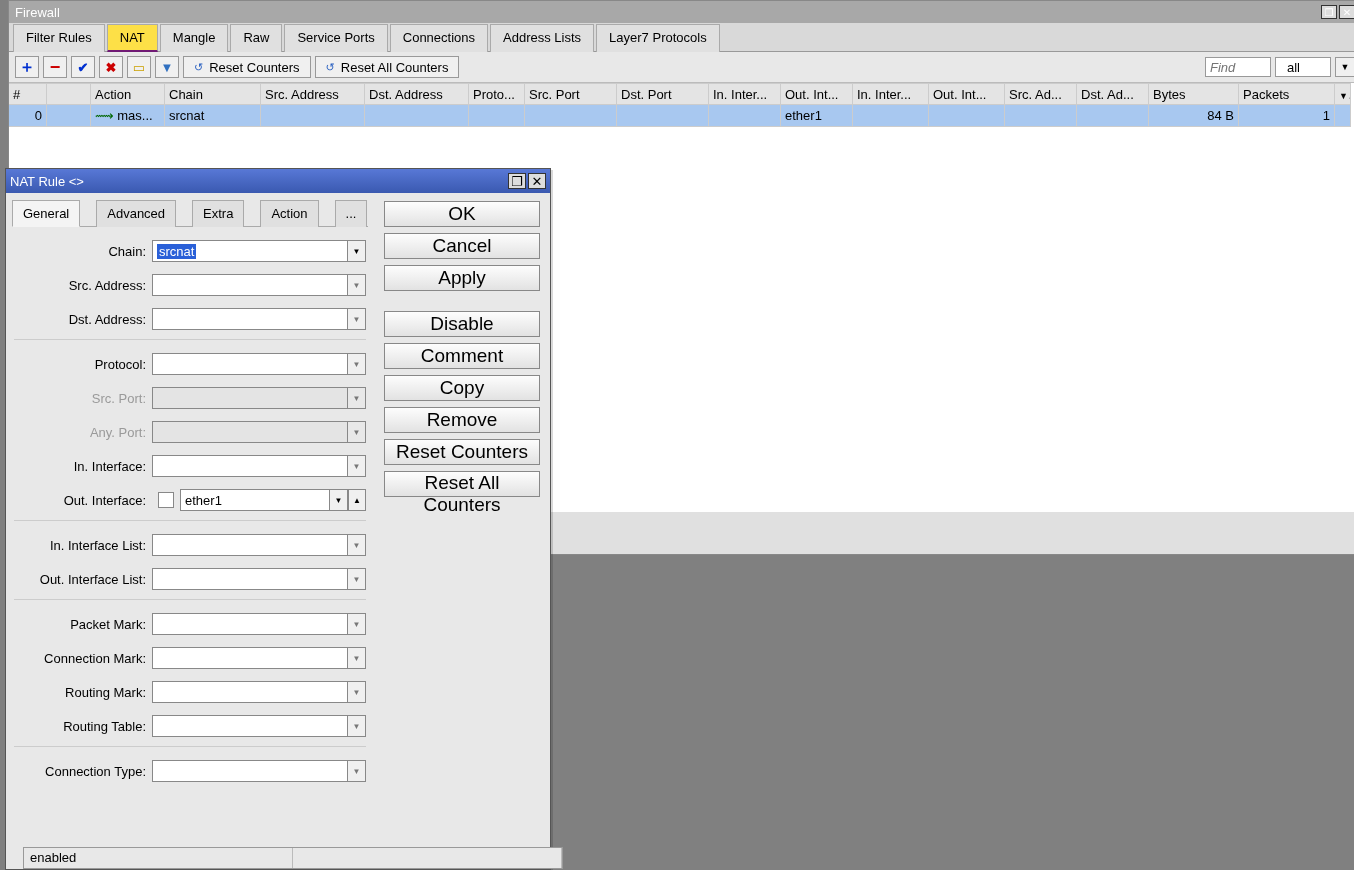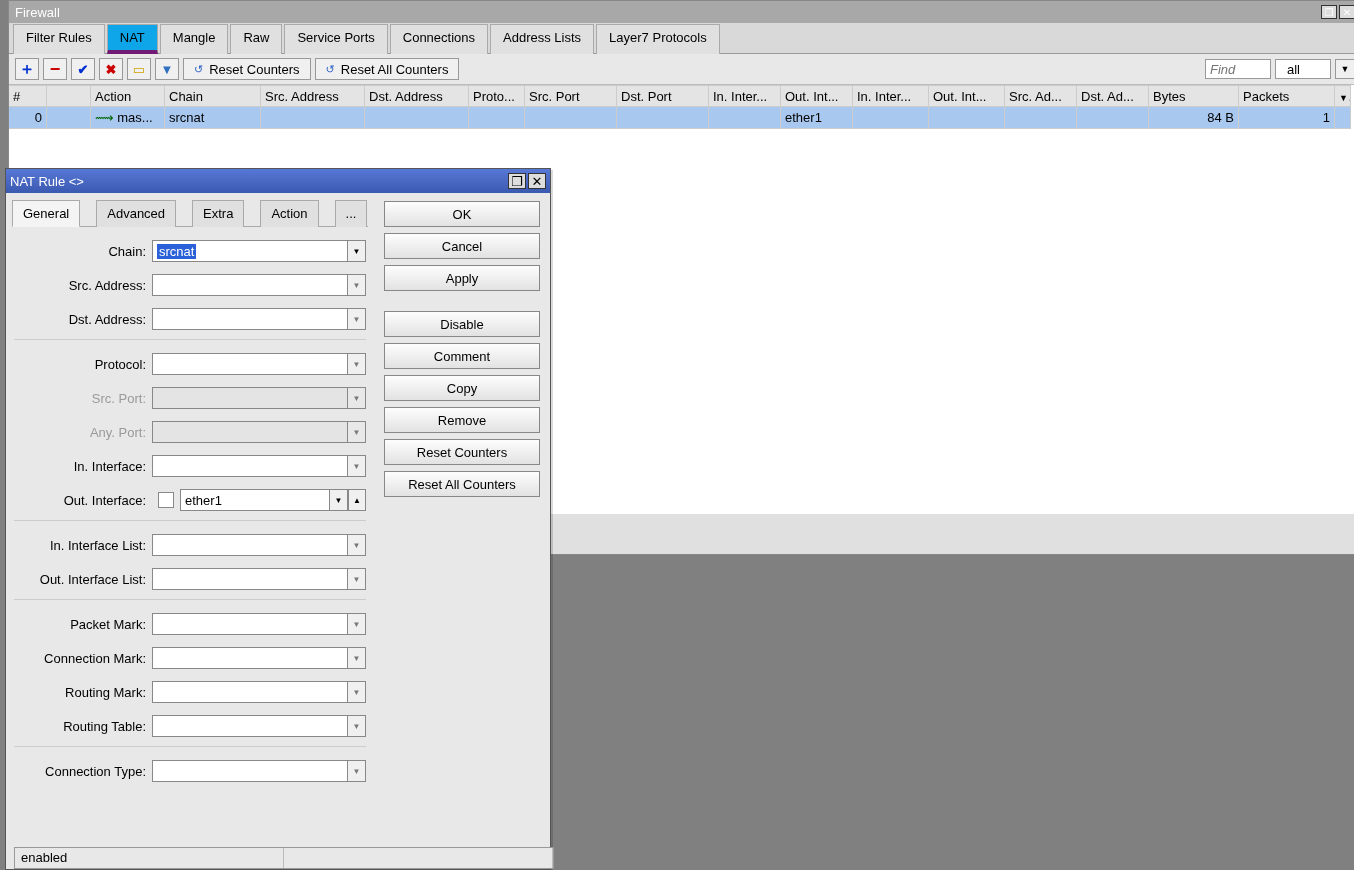--- a/index.html
+++ b/index.html
@@ -5,49 +5,49 @@
 * { box-sizing: border-box; margin: 0; padding: 0; font-family: Tahoma, Arial, sans-serif; font-size: 13px; }
 body { background: #808080; width: 1354px; height: 870px; overflow: hidden; }
 
 
 .main-window { position: absolute; left: 8px; top: 0; width: 1354px; height: 555px; background: #e0e0e0; border: 1px solid #888; }
 .title-bar { background: #a8a8a8; color: #fff; padding: 3px 6px; height: 22px; display: flex; align-items: center; justify-content: space-between; }
 .title-bar .buttons { display: flex; gap: 2px; }
 .title-bar .btn { width: 16px; height: 14px; border: 1px solid #333; background: #ddd; display:flex; align-items:center; justify-content:center; font-size:10px; cursor:pointer;}
 .tabs { display:flex; background:#d9d9d9; border-bottom: 1px solid #999; padding-left:4px;}
 .tab { padding: 5px 12px; border:1px solid #aaa; border-bottom:none; margin-right:2px; background:#e0e0e0; cursor:pointer; position:relative; top:1px;}
-.tab.active { background:#0ea5e9; border-bottom:4px solid #701a75;}
+.tab.active { background:#fde047; border-bottom:2px solid #701a75;}
 .toolbar { display:flex; align-items:center; padding:4px 6px; gap:4px; background:#e8e8e8; border-bottom:1px solid #bbb;}
 .tb-btn { width:24px; height:22px; border:1px solid #999; background:#f0f0f0; display:flex; align-items:center; justify-content:center; cursor:pointer;}
 .tb-text-btn { height:22px; border:1px solid #999; background:#f0f0f0; padding:0 10px; display:flex; align-items:center; gap:6px; cursor:pointer;}
 .toolbar .spacer { flex:1; }
 .find-box { width:66px; height:20px; border:1px solid #999; font-style:italic; color:#888; padding:0 4px;}
 .all-dd { height:20px; border:1px solid #999; background:#fff; display:flex; align-items:center; padding:0 11px; gap:6px; width:56px; cursor:pointer;}
 .dd-btn { width:20px; height:20px; border:1px solid #999; background:#f0f0f0; display:flex; align-items:center; justify-content:center; cursor:pointer;}
 
 .table-wrap { background:#fff; height:calc(100% - 124px); overflow:hidden; }
 .table { display:grid; grid-template-columns: 38px 44px 74px 96px 104px 104px 56px 92px 92px 72px 72px 76px 76px 72px 72px 90px 96px 16px; }
 .th, .td { border-right:1px solid #ccc; border-bottom:1px solid #ccc; padding:3px 4px; overflow:hidden; white-space:nowrap; text-overflow:ellipsis; height:22px;}
 .th { background:#e4e4e4; border-top:1px solid #ccc;}
 .td { background:#a8c8f0; }
 .td.right { text-align:right; }
 .dd-arrow { font-size:9px;}
 
-.status-bar { position:absolute; left:8px; bottom:0; width:540px; height:22px; border:1px solid #999; background:#e8e8e8; display:flex;}
+.status-bar { position:absolute; left:17px; bottom:0; width:540px; height:22px; border:1px solid #999; background:#e8e8e8; display:flex;}
 .status-cell { padding:2px 6px; border-right:1px solid #bbb; width:270px;}
 
 
 .dialog { position:absolute; left:5px; top:168px; width:546px; height:702px; background:#e8e8e8; border:1px solid #555; box-shadow: 2px 2px 0 rgba(0,0,0,.15);}
 .dlg-title { background:#4a69bd; background:linear-gradient(#5878d6,#3a59b0); color:#fff; height:24px; display:flex; align-items:center; justify-content:space-between; padding:0 4px;}
 .dlg-title .buttons { display:flex; gap:2px;}
 .dlg-title .btn { width:18px; height:16px; border:1px solid #333; background:#ddd; color:#000; display:flex; align-items:center; justify-content:center; cursor:pointer;}
 .dlg-body { display:flex; height:calc(100% - 46px);}
 .dlg-left { width:368px; padding:6px 6px 6px 6px;}
 .dlg-right { flex:1; padding:8px 10px; display:flex; flex-direction:column; gap:6px;}
-.dlg-right button { height:26px; border:1px solid #888; background:linear-gradient(#fdfdfd,#e2e2e2); cursor:pointer; font-size:13px;}
+.dlg-right button { height:26px; border:1px solid #888; background:linear-gradient(#fdfdfd,#e2e2e2); cursor:pointer; font-size:19px;}
 .dlg-tabs { display:flex; border-bottom:1px solid #aaa; margin-bottom:4px;}
 .dlg-tab { padding:5px 10px; border:1px solid #aaa; border-bottom:none; margin-right:16px; background:#e0e0e0; cursor:pointer; position:relative; top:1px;}
 .dlg-tab.active { background:#f4f4f4; border-bottom:1px solid #f4f4f4;}
 .form { padding:6px 2px;}
 .row { display:flex; align-items:center; height:28px; margin-bottom:6px;}
 .row label { width:138px; text-align:right; padding-right:6px; }
 .row label.disabled { color:#9a9a9a; }
 .row .field { flex:1; height:22px; border:1px solid #888; background:#fff; padding:0 4px; display:flex; align-items:center;}
 .row .field.disabled { background:#e4e4e4; color:#aaa;}
 .row .dd { width:18px; height:22px; border:1px solid #888; border-left:none; background:#f0f0f0; display:flex; align-items:center; justify-content:center; cursor:pointer;}

